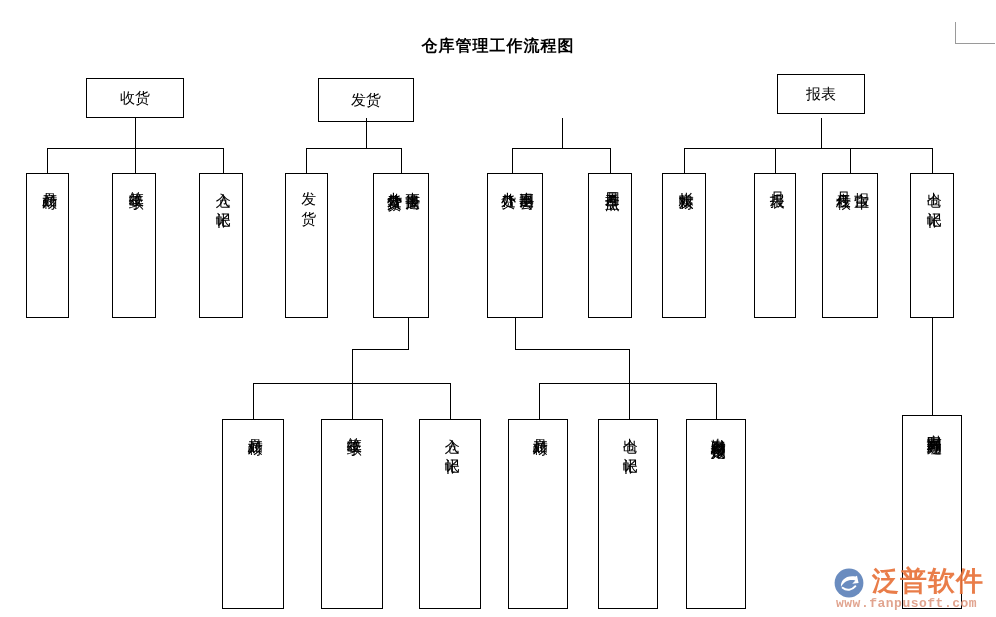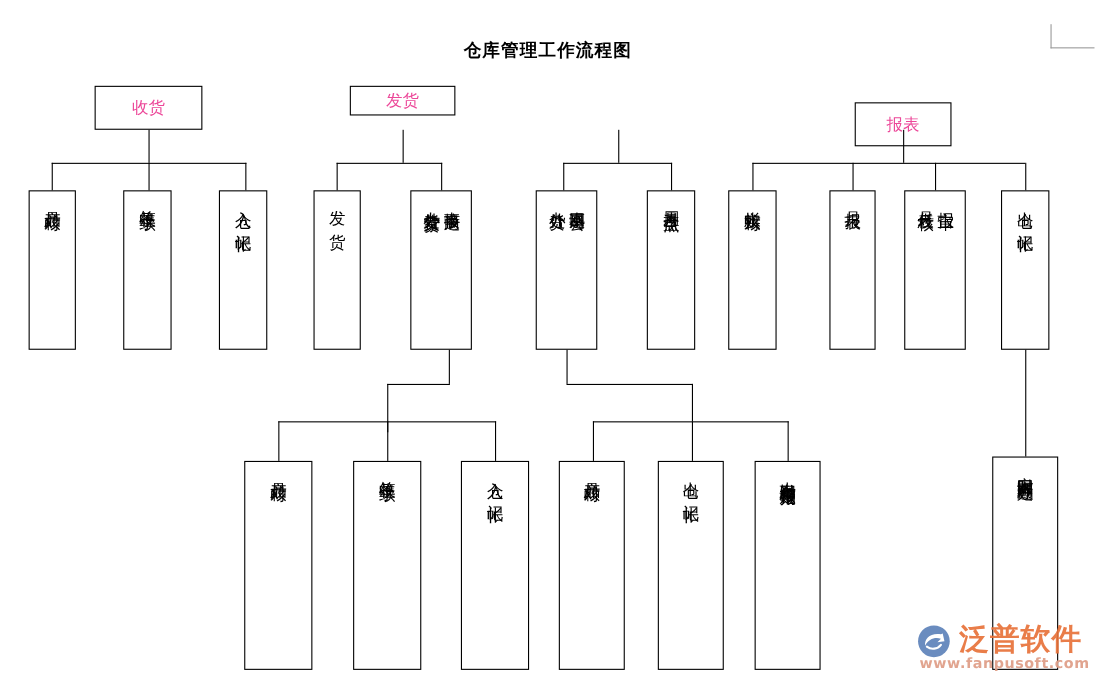--- a/index.html
+++ b/index.html
@@ -1,41 +1,41 @@
 <!DOCTYPE html>
 <html><head>
 <meta charset="utf-8">
 <style>
   html,body{margin:0;padding:0;background:#ffffff;}
   body{
     font-family:"DejaVu Sans","Liberation Sans",sans-serif;
     width:996px;height:617px;position:relative;overflow:hidden;
   }
-  #stage{position:absolute;left:0;top:0;width:996px;height:617px;}
+  #stage{position:absolute;left:0;top:0;width:996px;height:617px;font-family:Liberation Mono, monospace;}
 
   
   .corner-guide{position:absolute;pointer-events:none;}
   .corner-guide .v{position:absolute;width:1px;background:#9a9a9a;}
   .corner-guide .h{position:absolute;height:1px;background:#9a9a9a;}
 
   
   .title{
     position:absolute;left:0;top:36px;width:996px;text-align:center;
     font-size:16px;font-weight:bold;color:#000;letter-spacing:1px;
   }
 
   
   .node{
     position:absolute;border:1px solid #000;background:transparent;
     box-sizing:border-box;
   }
   
   .node.h-label{
     display:flex;align-items:center;justify-content:center;
-    font-size:15px;color:#ec4899;
+    font-size:15px;color:#000000;
   }
   
   .vwrap{
     position:absolute;left:0;top:0;width:100%;height:100%;
     display:flex;flex-direction:row-reverse;justify-content:center;
     align-items:flex-start;padding-top:6px;box-sizing:border-box;
   }
   .vcol{
     writing-mode:vertical-rl;text-orientation:upright;
     font-size:15px;line-height:1.22;color:#000;white-space:pre;
@@ -71,24 +71,24 @@
 
   <div class="corner-guide" style="left:955px;top:22px;width:40px;height:22px;">
     <div class="v" style="left:0;top:0;height:22px;"></div>
     <div class="h" style="left:0;top:21px;width:40px;"></div>
   </div>
 
   <div class="title">仓库管理工作流程图</div>
 
   <div class="node h-label" style="left:86px;top:78px;width:98px;height:40px;">收货</div>
 
-  <div class="node h-label" style="left:318px;top:78px;width:96px;height:27px;">发货</div>
-
-
-  <div class="node h-label" style="left:777px;top:93px;width:88px;height:40px;">报表</div>
+  <div class="node h-label" style="left:318px;top:78px;width:96px;height:44px;">发货</div>
+
+
+  <div class="node h-label" style="left:777px;top:74px;width:88px;height:40px;">报表</div>
 
   <div class="ln v" style="left:135px;top:118px;height:30px;"></div>
   <div class="ln h" style="left:47px;top:148px;width:177px;"></div>
   <div class="ln v" style="left:47px;top:148px;height:25px;"></div>
   <div class="ln v" style="left:135px;top:148px;height:25px;"></div>
   <div class="ln v" style="left:223px;top:148px;height:25px;"></div>
 
   <div class="ln v" style="left:366px;top:118px;height:30px;"></div>
   <div class="ln h" style="left:306px;top:148px;width:96px;"></div>
   <div class="ln v" style="left:306px;top:148px;height:25px;"></div>

